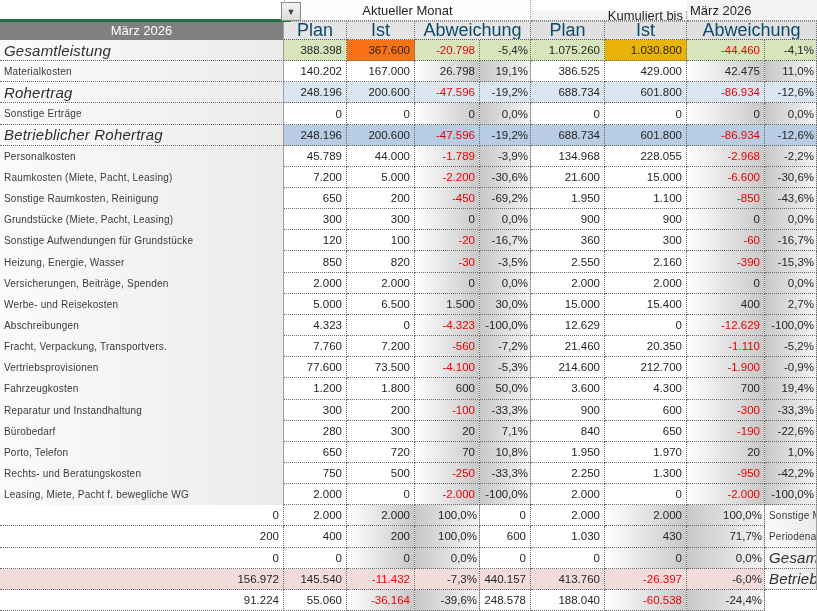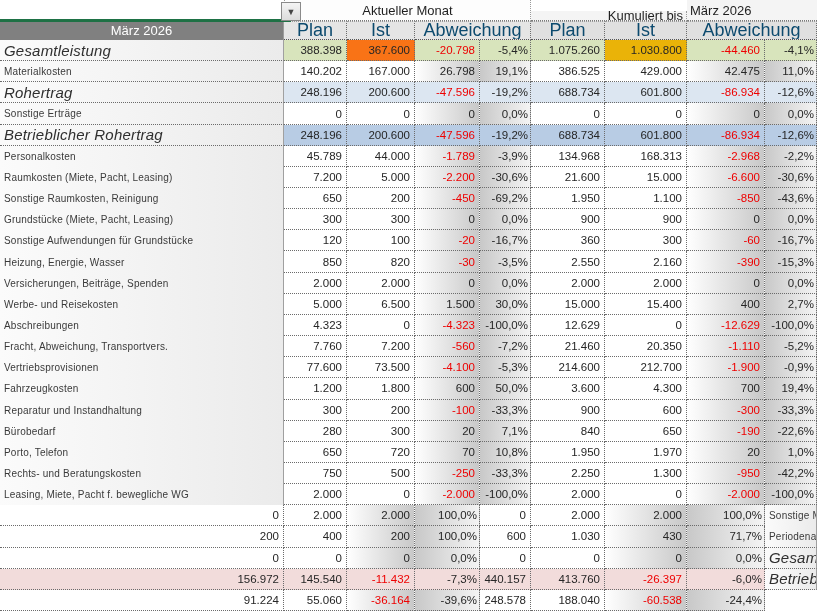--- a/index.html
+++ b/index.html
@@ -114,21 +114,21 @@
     <div class="cell val plan wrap-blue" style="background: rgb(184, 204, 228);">688.734</div>
     <div class="cell val ist wrap-blue" style="background: rgb(184, 204, 228);">601.800</div>
     <div class="cell val abw neg wrap-blue" style="background: rgb(184, 204, 228);">-86.934</div>
     <div class="cell val pct wrap-blue" style="background: rgb(184, 204, 228);">-12,6%</div>
     <div class="cell lbl">Personalkosten</div>
     <div class="cell val plan">45.789</div>
     <div class="cell val ist">44.000</div>
     <div class="cell val abw neg">-1.789</div>
     <div class="cell val pct">-3,9%</div>
     <div class="cell val plan">134.968</div>
-    <div class="cell val ist">168.313</div>
+    <div class="cell val ist">228.055</div>
     <div class="cell val abw neg">-2.968</div>
     <div class="cell val pct">-2,2%</div>
     <div class="cell lbl">Raumkosten (Miete, Pacht, Leasing)</div>
     <div class="cell val plan">7.200</div>
     <div class="cell val ist">5.000</div>
     <div class="cell val abw neg">-2.200</div>
     <div class="cell val pct">-30,6%</div>
     <div class="cell val plan">21.600</div>
     <div class="cell val ist">15.000</div>
     <div class="cell val abw neg">-6.600</div>
@@ -189,21 +189,21 @@
     <div class="cell val pct">2,7%</div>
     <div class="cell lbl">Abschreibungen</div>
     <div class="cell val plan">4.323</div>
     <div class="cell val ist">0</div>
     <div class="cell val abw neg">-4.323</div>
     <div class="cell val pct">-100,0%</div>
     <div class="cell val plan">12.629</div>
     <div class="cell val ist">0</div>
     <div class="cell val abw neg">-12.629</div>
     <div class="cell val pct">-100,0%</div>
-    <div class="cell lbl">Fracht, Abweichung, Transportvers.</div>
+    <div class="cell lbl">Fracht, Verpackung, Transportvers.</div>
     <div class="cell val plan">7.760</div>
     <div class="cell val ist">7.200</div>
     <div class="cell val abw neg">-560</div>
     <div class="cell val pct">-7,2%</div>
     <div class="cell val plan">21.460</div>
     <div class="cell val ist">20.350</div>
     <div class="cell val abw neg">-1.110</div>
     <div class="cell val pct">-5,2%</div>
     <div class="cell lbl">Vertriebsprovisionen</div>
     <div class="cell val plan">77.600</div>

